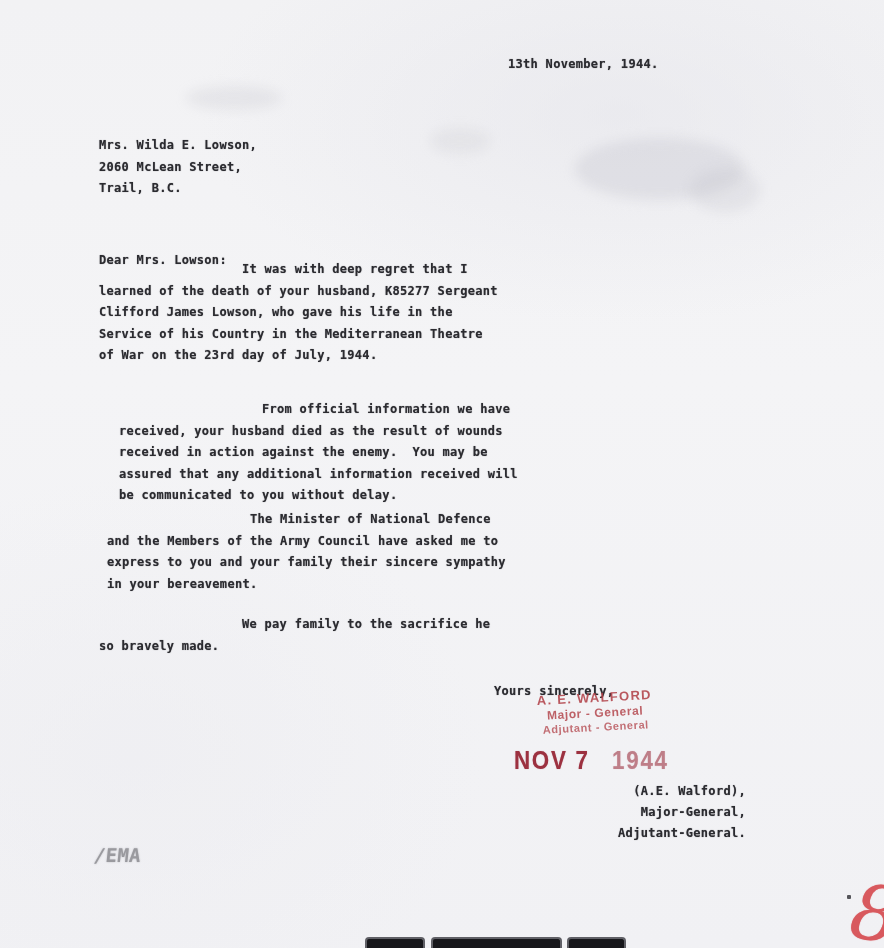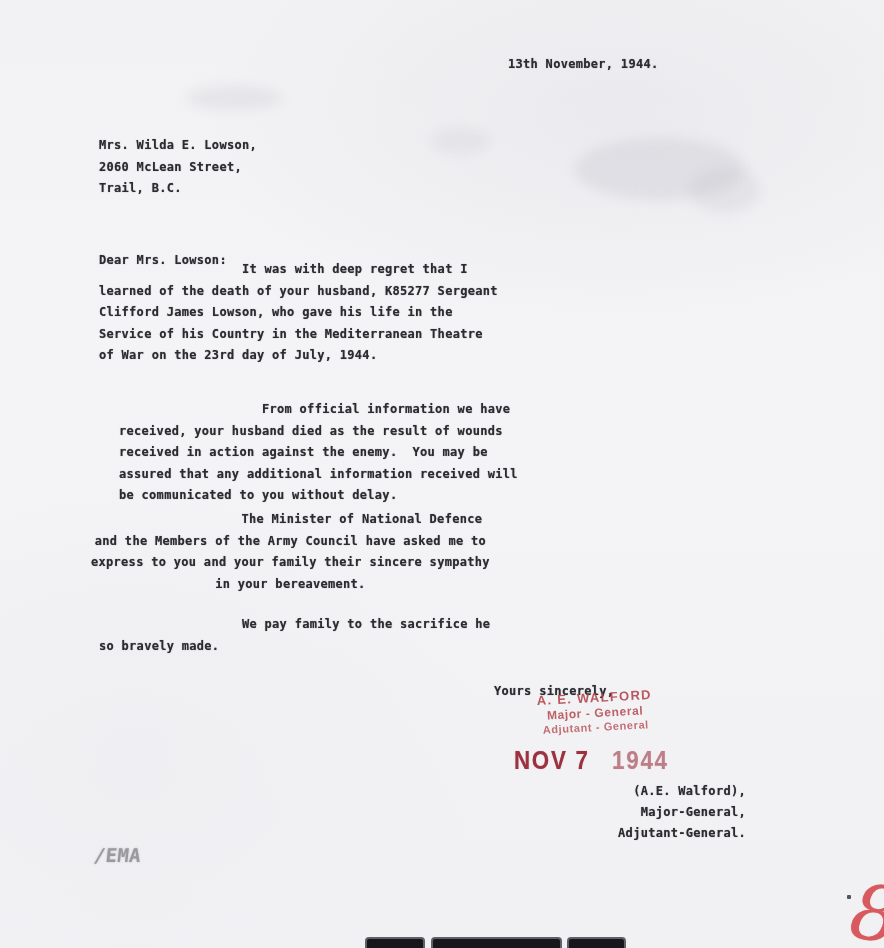--- a/index.html
+++ b/index.html
@@ -27,21 +27,21 @@
     letter-spacing: 0.3px;
     color: #2b2b30;
     text-shadow: 0 0 1px rgba(30,30,35,0.55);
   }
 
   .date-line        { left: 508px; top: 54px; }
   .recipient        { left: 99px;  top: 135px; }
   .salutation       { left: 99px;  top: 214px; margin-top: 36px; }
   .para-1           { left: 99px;  top: 259px; }
   .para-2           { left: 99px;  top: 399px; margin-left: 20px; }
-  .para-3           { left: 91px;  top: 509px; text-align: center; }
+  .para-3           { left: 107px;  top: 509px; }
   .para-4           { left: 99px;  top: 614px; }
   .closing          { left: 494px; top: 673px; margin-top: 8px; }
 
   .sig-block {
     left: 440px; top: 781px; width: 306px;
     text-align: right; line-height: 21px;
   }
 
   .typist {
     left: 94px; top: 845px;

